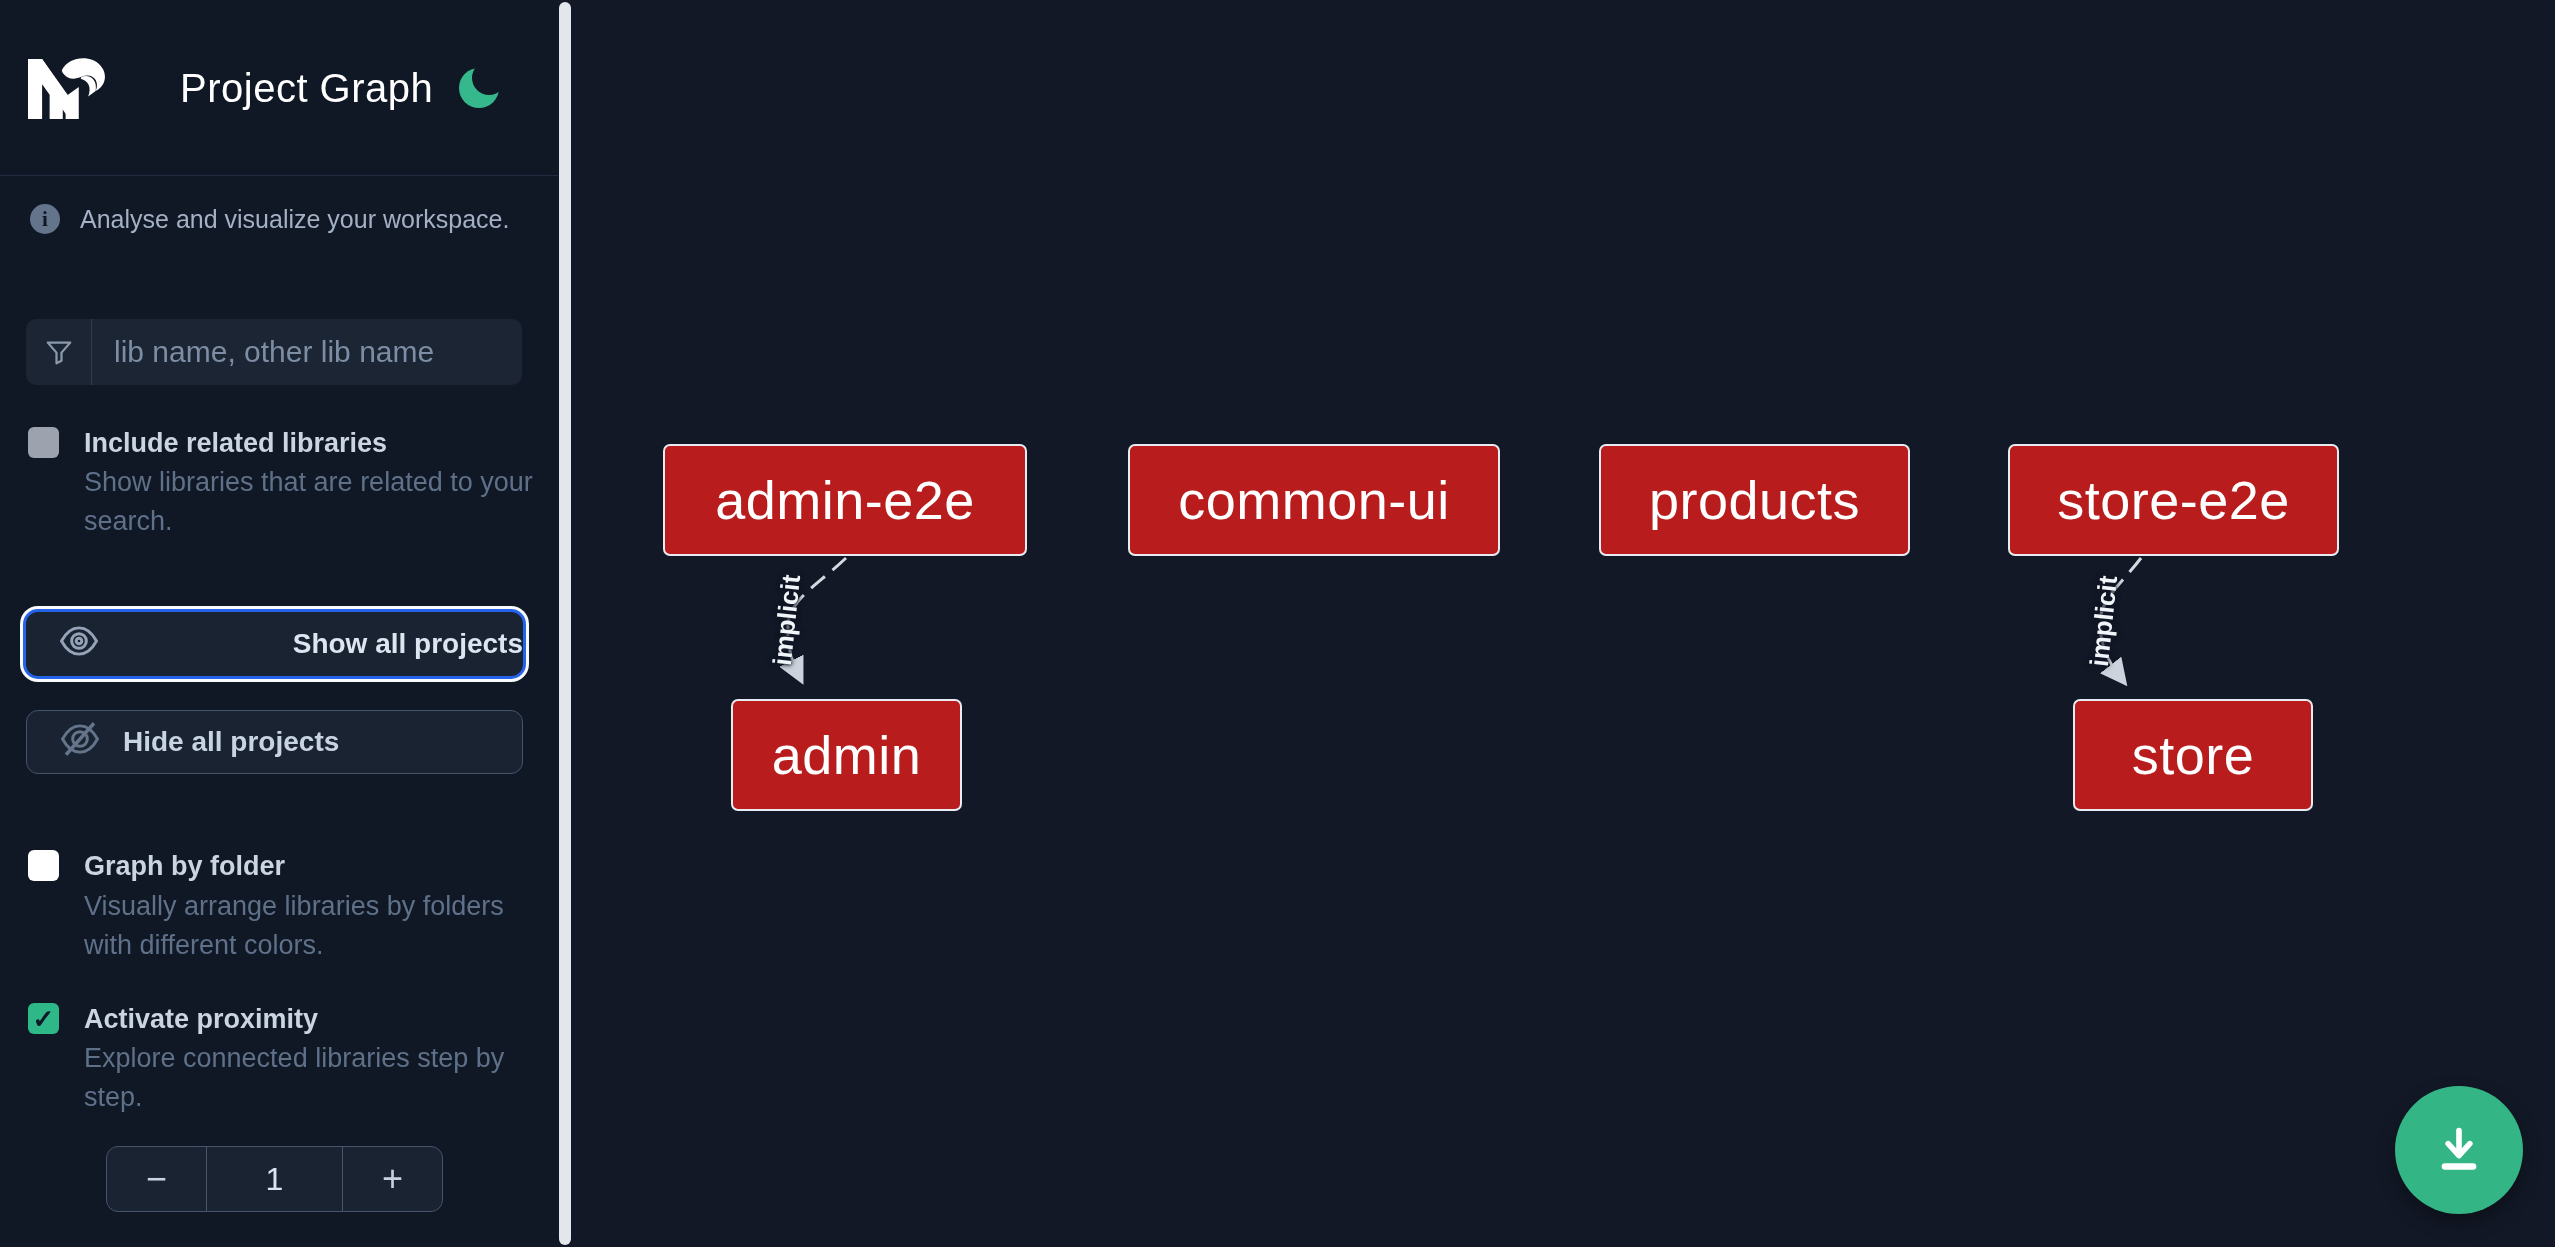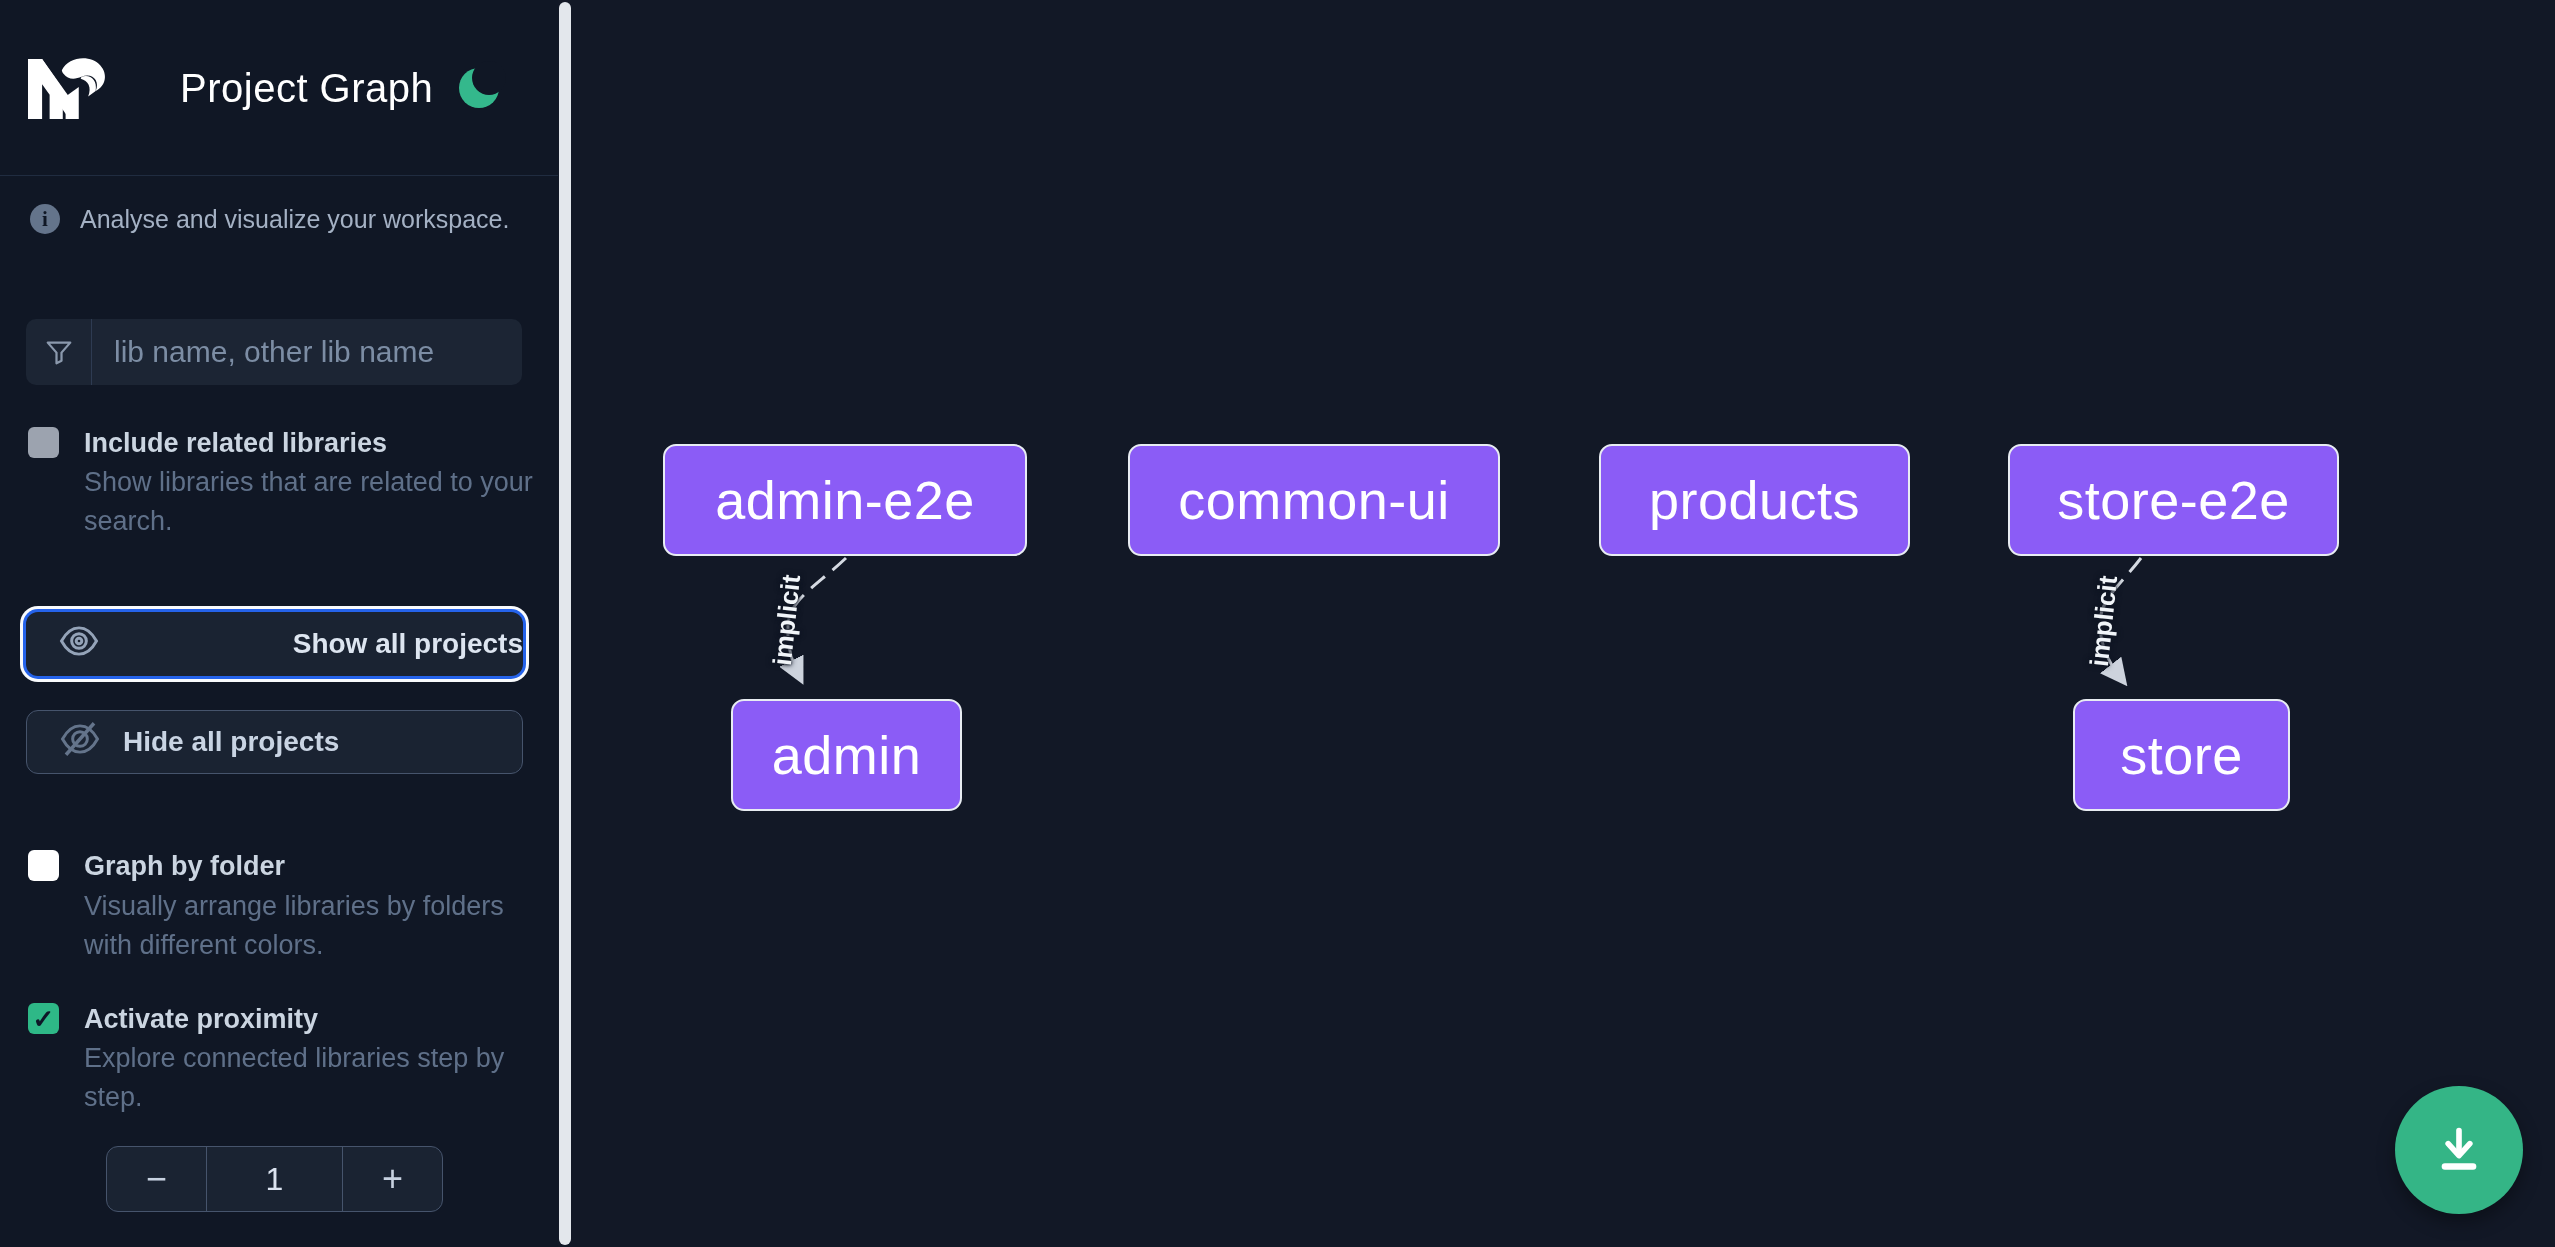--- a/index.html
+++ b/index.html
@@ -51,29 +51,29 @@
   .stepper { position:absolute; left:106px; top:1146px; width:337px; height:66px;
              border:1.5px solid #46546c; border-radius:12px; background:#1a2332;
              display:flex; color:#c7d1e0; }
   .stepper .seg { display:flex; align-items:center; justify-content:center; height:100%; }
   .stepper .dec, .stepper .inc { width:99px; font-size:36px; cursor:pointer; }
   .stepper .val { flex:1; font-size:32px; border-left:1.5px solid #46546c;
                   border-right:1.5px solid #46546c; color:#dbe3f0; }
 
   
   svg.edges { position:absolute; inset:0; width:2555px; height:1247px; }
-  .gnode { position:absolute; height:112px; background:#8b5cf6; border:2.5px solid #e8ecf2;
-           border-radius:13px; color:#ffffff; font-size:54px; letter-spacing:.5px;
+  .gnode { position:absolute; height:112px; background:#b91c1c; border:2.5px solid #e8ecf2;
+           border-radius:7px; color:#ffffff; font-size:54px; letter-spacing:.5px;
            display:flex; align-items:center; justify-content:center; cursor:pointer; }
   .n-admin-e2e { left:663px;  top:444px; width:364px; }
   .n-common-ui { left:1128px; top:444px; width:372px; }
   .n-products  { left:1599px; top:444px; width:311px; }
   .n-store-e2e { left:2008px; top:444px; width:331px; }
   .n-admin     { left:731px;  top:699px; width:231px; }
-  .n-store     { left:2073px; top:699px; width:217px; }
+  .n-store     { left:2073px; top:699px; width:240px; }
 
   .edge-label { position:absolute; color:#f1f5f9; font-size:26px; font-weight:600;
                 transform:translate(-50%,-50%) rotate(-84deg); transform-origin:center;
                 text-shadow:0 0 6px #121826, 0 0 4px #121826, 0 0 2px #121826; }
   .el-1 { left:787px;  top:620px; }
   .el-2 { left:2104px; top:621px; }
 
   .fab { position:absolute; left:2395px; top:1086px; width:128px; height:128px; border-radius:50%;
          background:#34b586; display:flex; align-items:center; justify-content:center;
          cursor:pointer; box-shadow:0 8px 18px rgba(0,0,0,.35); }

